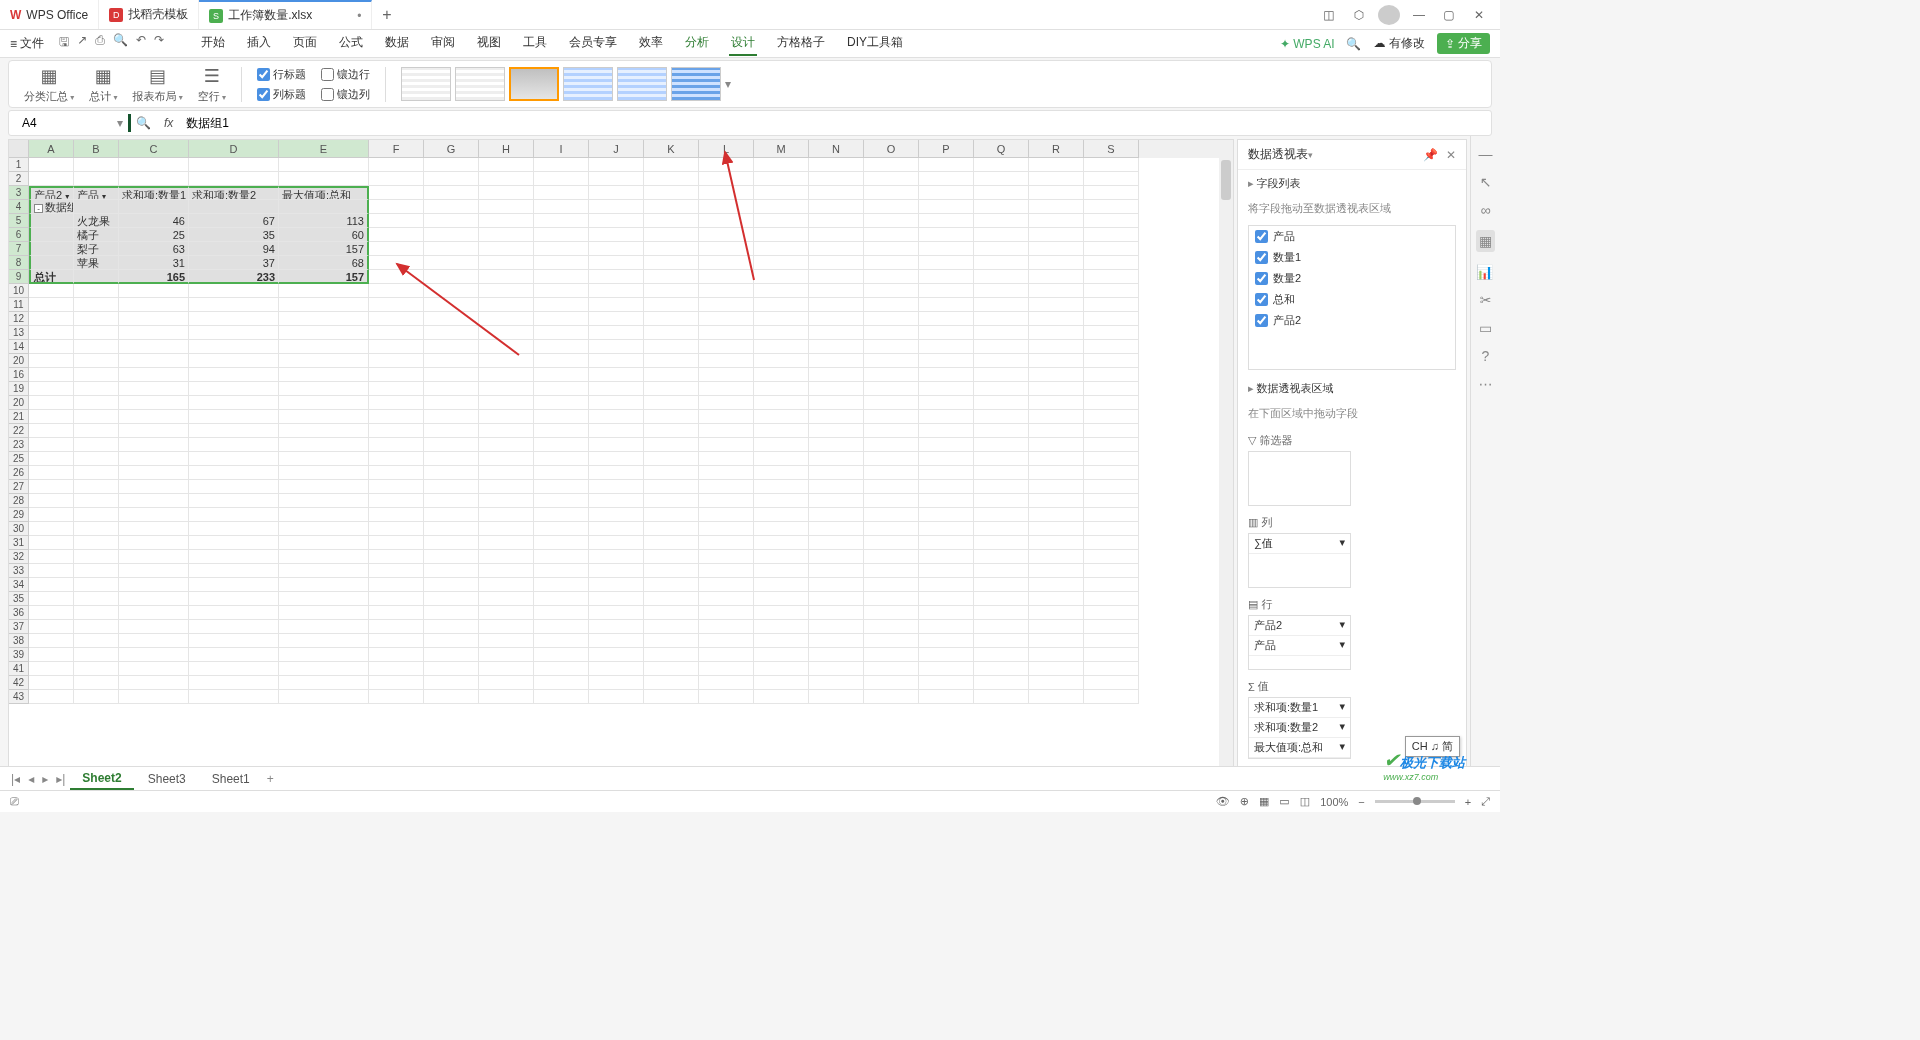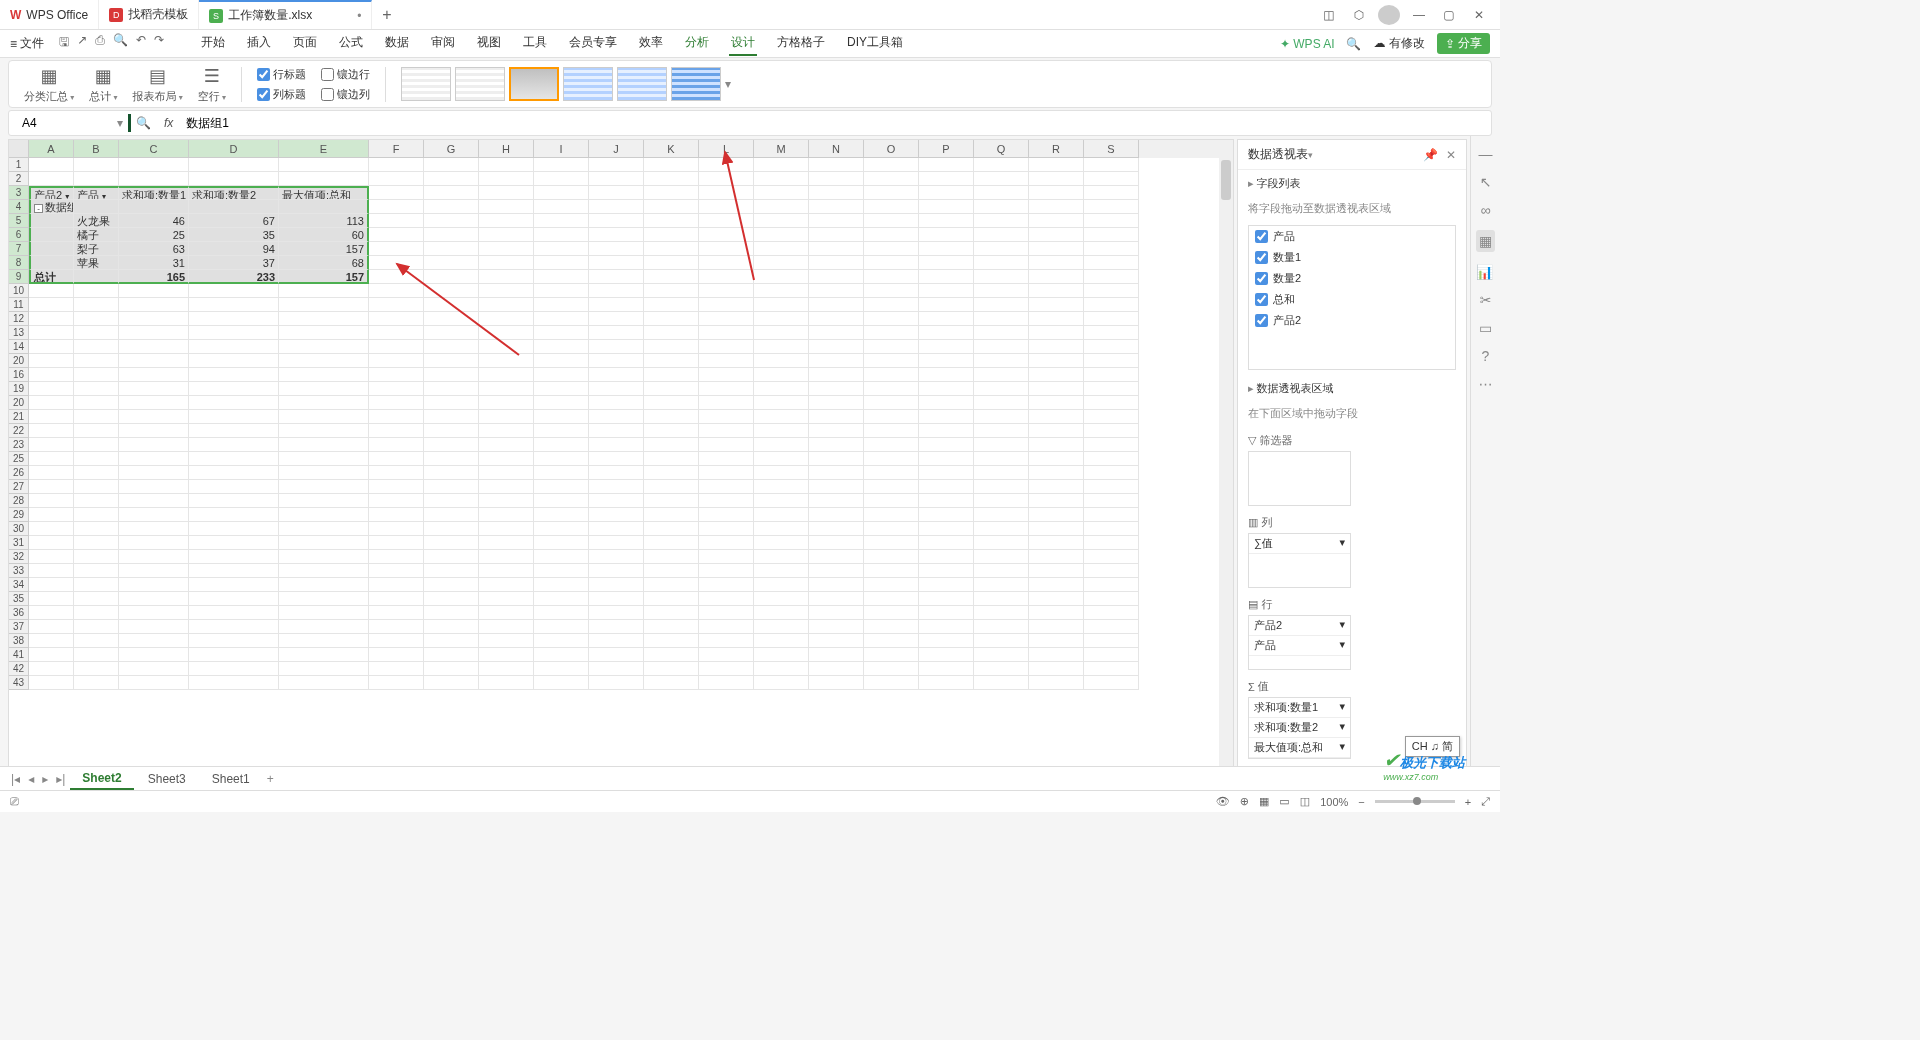--- a/index.html
+++ b/index.html
@@ -999,20 +999,42 @@
           <div class="cell" style="width:55px;"></div>
           <div class="cell" style="width:55px;"></div>
           <div class="cell" style="width:55px;"></div>
           <div class="cell" style="width:55px;"></div>
           <div class="cell" style="width:55px;"></div>
           <div class="cell" style="width:55px;"></div>
           <div class="cell" style="width:55px;"></div>
           <div class="cell" style="width:55px;"></div>
         </div>
         <div class="row">
+          <div class="rh">39</div>
+          <div class="cell" style="width:45px;"></div>
+          <div class="cell" style="width:45px;"></div>
+          <div class="cell" style="width:70px;"></div>
+          <div class="cell" style="width:90px;"></div>
+          <div class="cell" style="width:90px;"></div>
+          <div class="cell" style="width:55px;"></div>
+          <div class="cell" style="width:55px;"></div>
+          <div class="cell" style="width:55px;"></div>
+          <div class="cell" style="width:55px;"></div>
+          <div class="cell" style="width:55px;"></div>
+          <div class="cell" style="width:55px;"></div>
+          <div class="cell" style="width:55px;"></div>
+          <div class="cell" style="width:55px;"></div>
+          <div class="cell" style="width:55px;"></div>
+          <div class="cell" style="width:55px;"></div>
+          <div class="cell" style="width:55px;"></div>
+          <div class="cell" style="width:55px;"></div>
+          <div class="cell" style="width:55px;"></div>
+          <div class="cell" style="width:55px;"></div>
+        </div>
+        <div class="row">
           <div class="rh">41</div>
           <div class="cell" style="width:45px;"></div>
           <div class="cell" style="width:45px;"></div>
           <div class="cell" style="width:70px;"></div>
           <div class="cell" style="width:90px;"></div>
           <div class="cell" style="width:90px;"></div>
           <div class="cell" style="width:55px;"></div>
           <div class="cell" style="width:55px;"></div>
           <div class="cell" style="width:55px;"></div>
           <div class="cell" style="width:55px;"></div>

